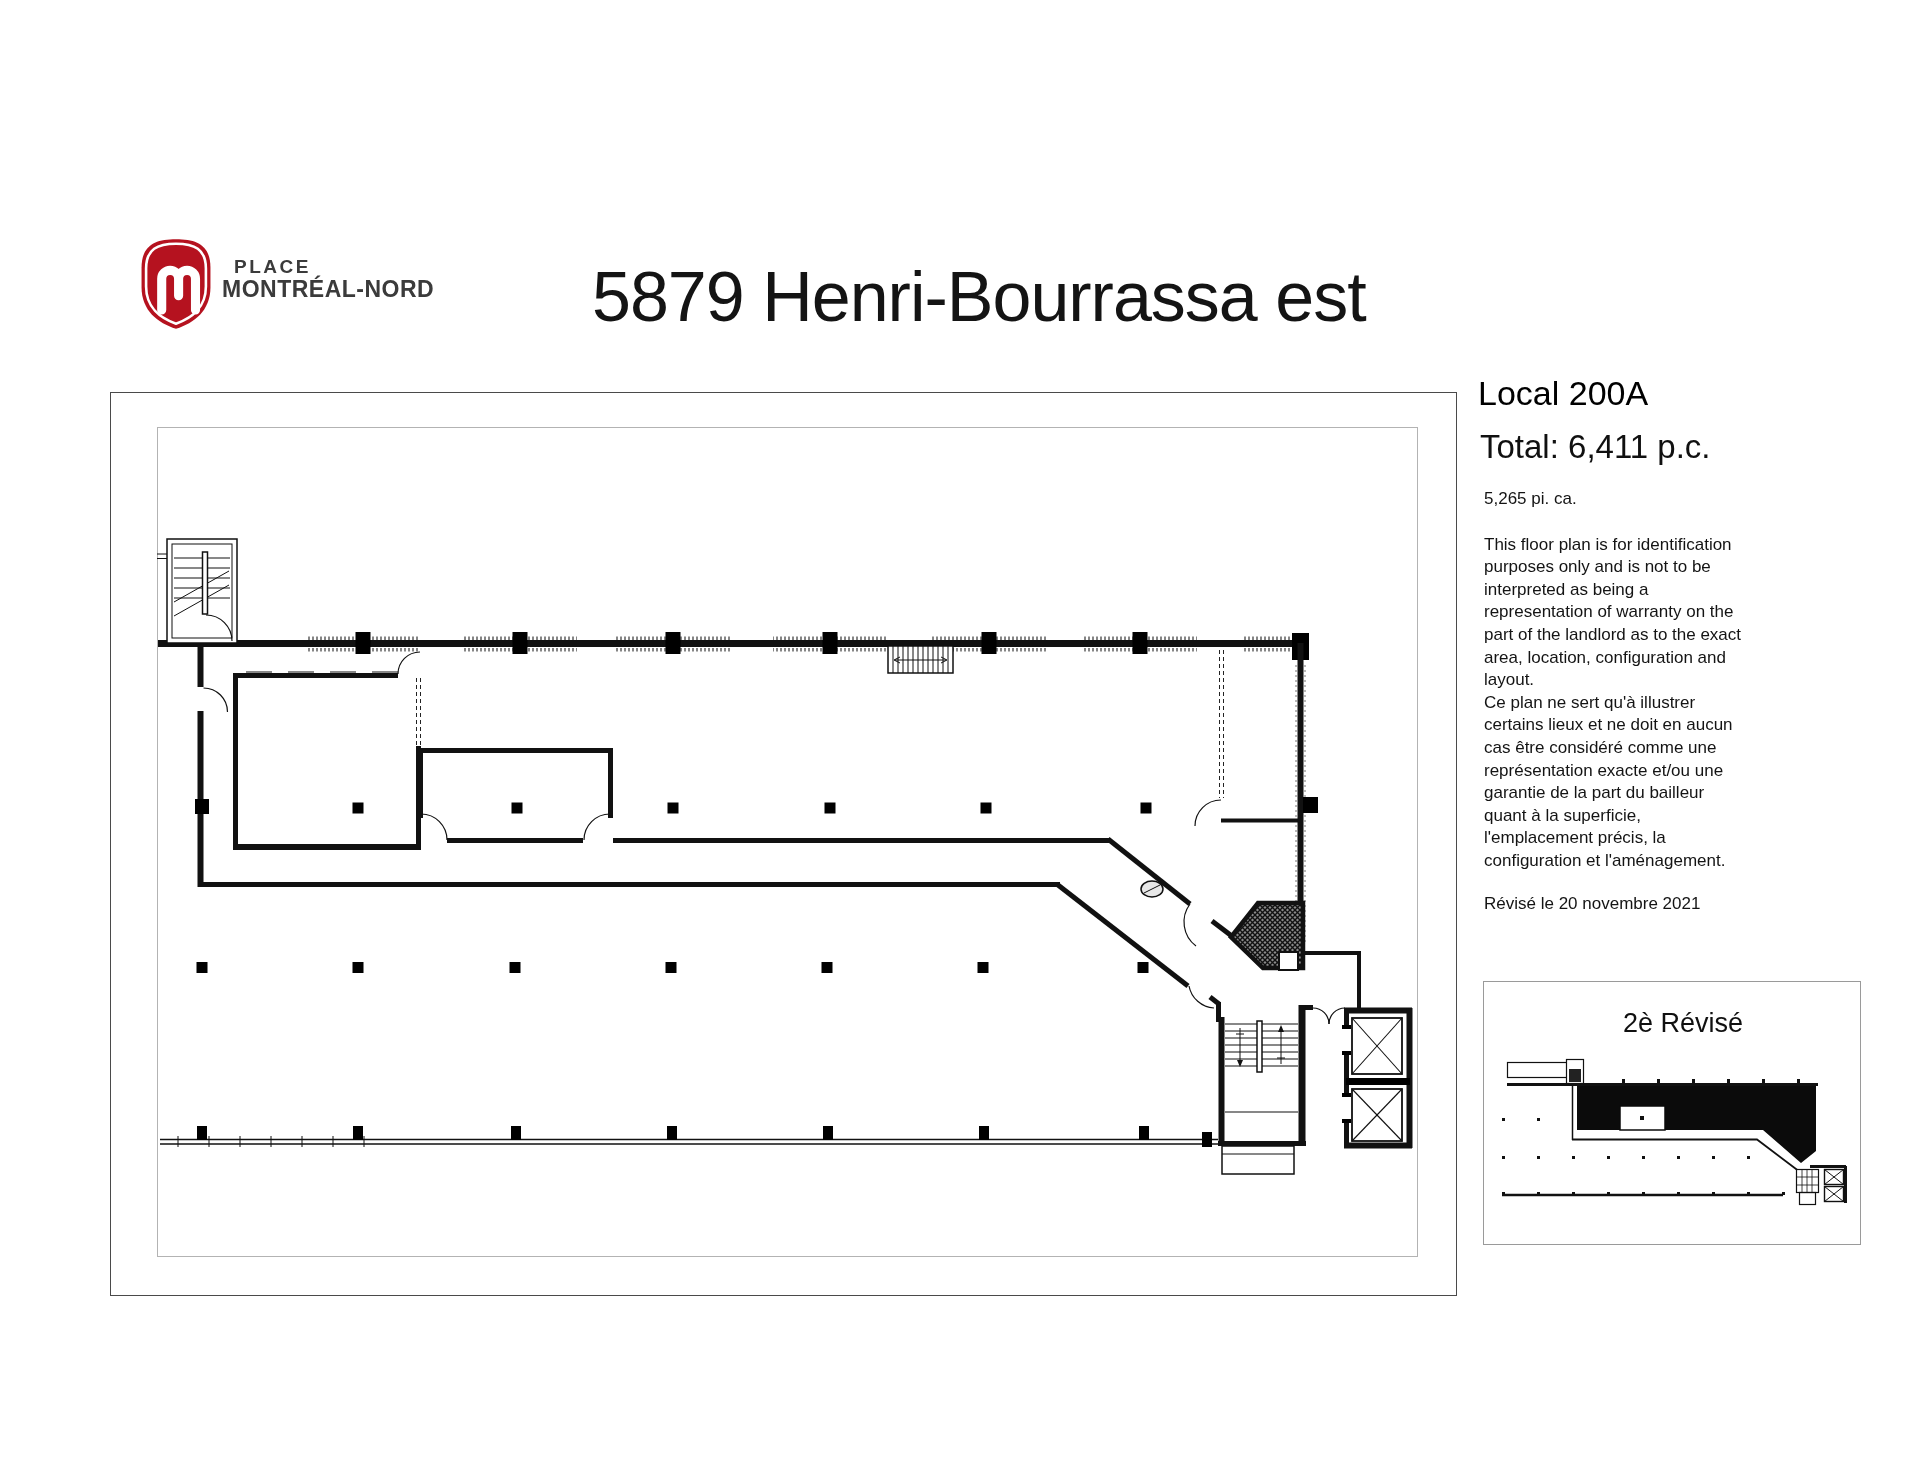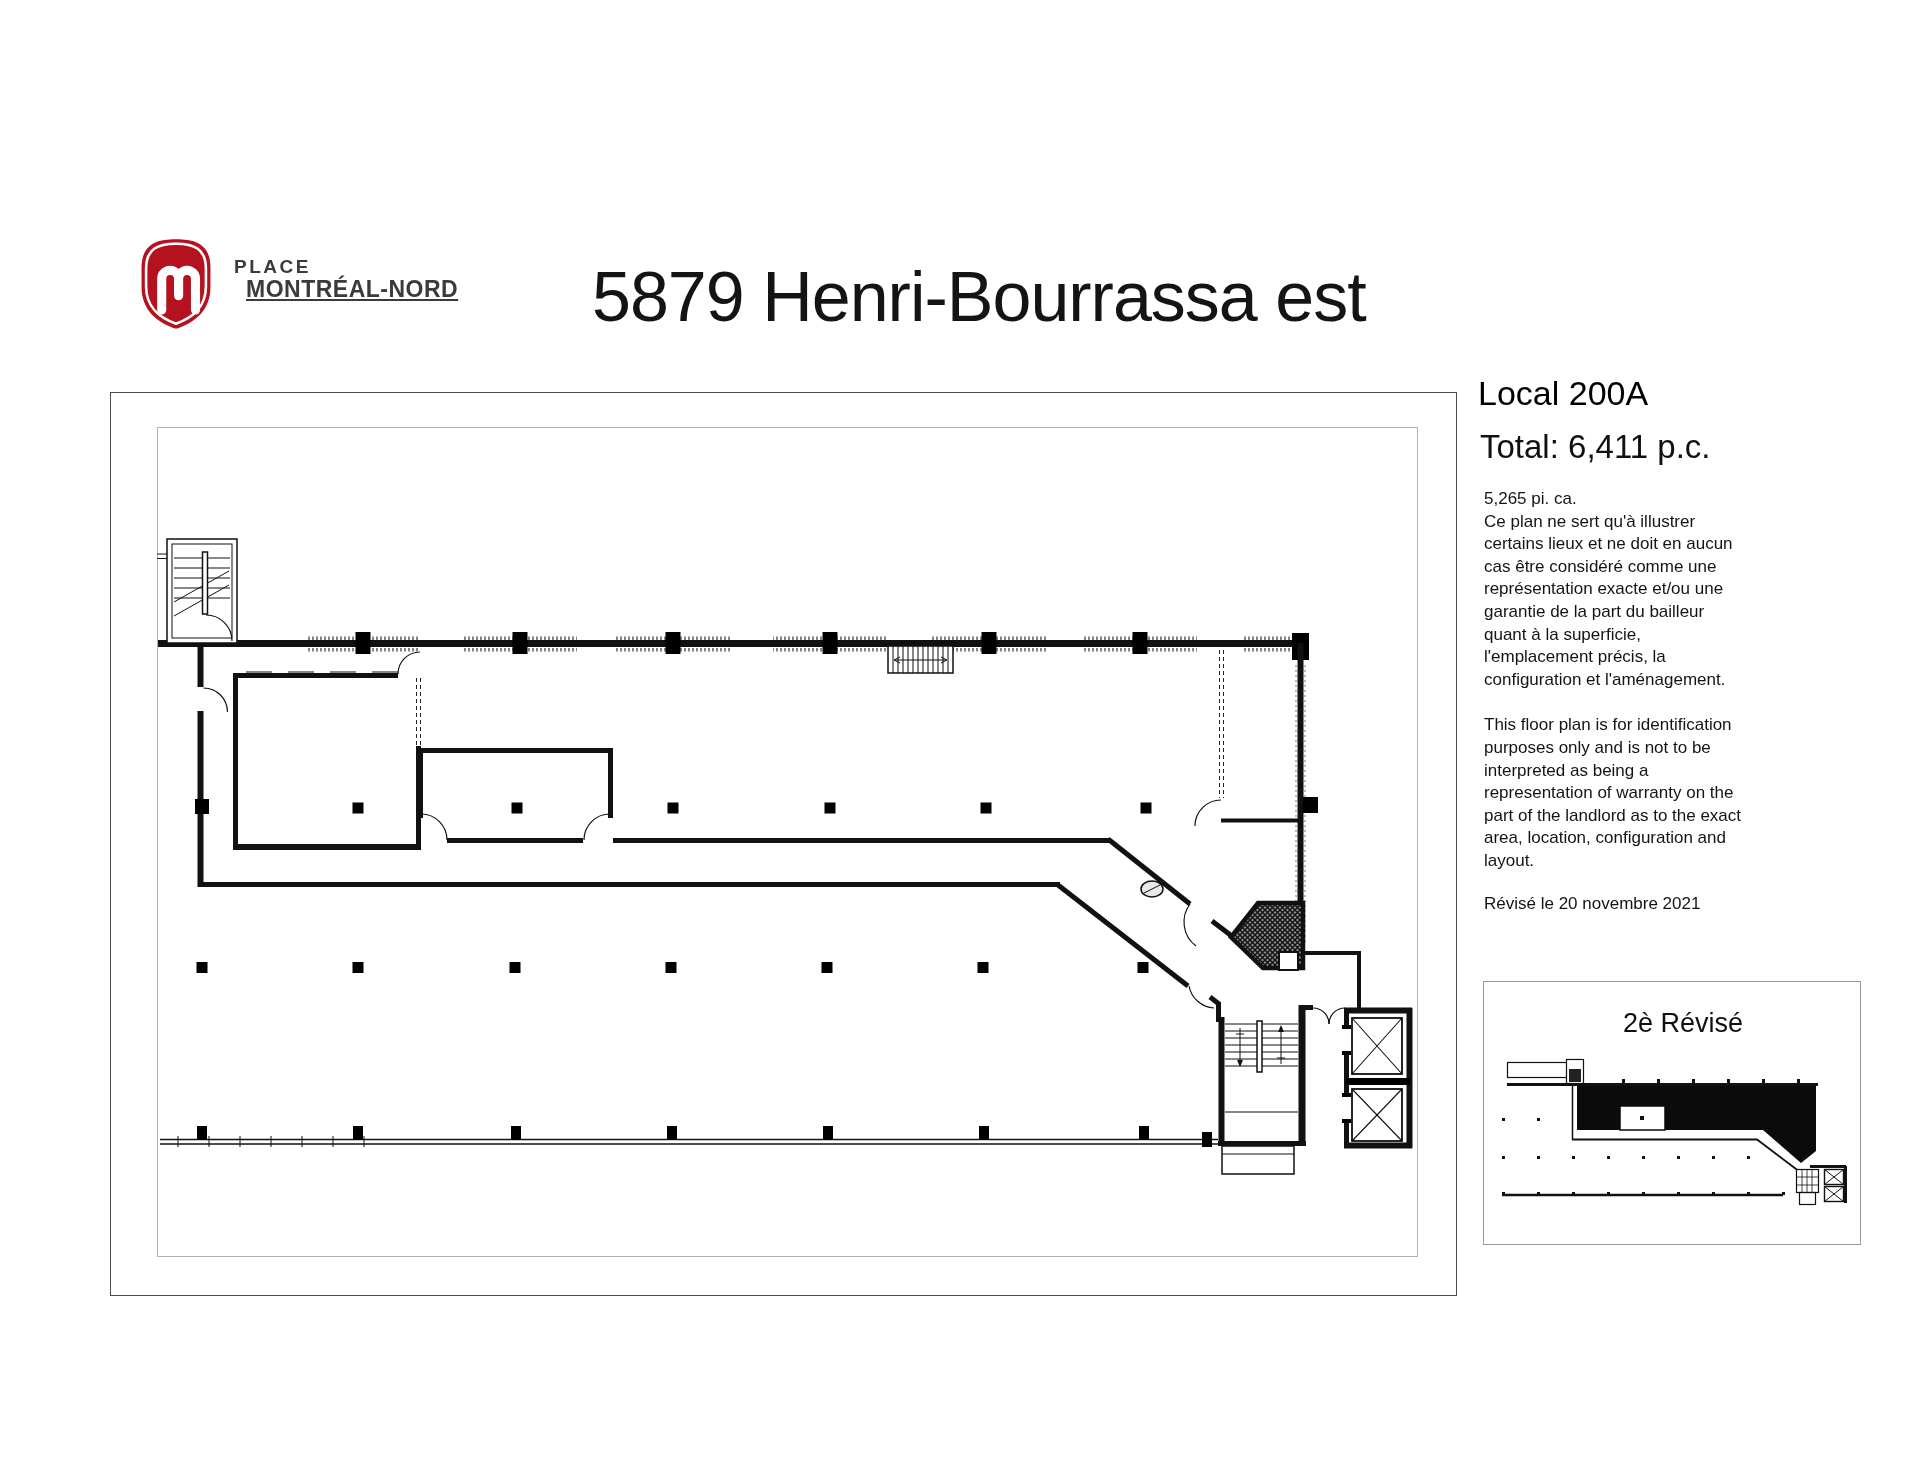--- a/index.html
+++ b/index.html
@@ -21,43 +21,43 @@
 </style>
 </head>
 <body>
 
 <svg class="abs" style="left:137px;top:237px;" width="78" height="94" viewBox="0 0 120 144">
   <path d="M60 3 C28 3 7 12 7 47 L7 77 C7 113 32 132 60 141 C88 132 113 113 113 77 L113 47 C113 12 92 3 60 3 Z" fill="#b5121f"></path>
   <path d="M60 10 C32 10 14 18 14 48 L14 76 C14 108 36 125 60 133 C84 125 106 108 106 76 L106 48 C106 18 88 10 60 10 Z" fill="none" stroke="#ffffff" stroke-width="4"></path>
   <path d="M38 112 L38 64 A 13 13 0 0 1 64 64 L64 90 M64 64 A 13 13 0 0 1 90 64 L90 112" fill="none" stroke="#ffffff" stroke-width="14" stroke-linecap="round" stroke-linejoin="round"></path>
 </svg>
 <div class="abs brand-line1" style="left:234px;top:256px;">PLACE</div>
-<div class="abs brand-line2" style="left:246px;top:276px;text-decoration:underline;">MONTRÉAL-NORD</div>
+<div class="abs brand-line2" style="left:222px;top:276px;">MONTRÉAL-NORD</div>
 <div class="abs page-title" style="left:592px;top:262px;">5879 Henri-Bourrassa est</div>
 
 <div class="abs local-label" style="left:1478px;top:374px;">Local 200A</div>
 <div class="abs total-label" style="left:1480px;top:428px;">Total: 6,411 p.c.</div>
 
 <div class="abs" style="left:1484px;top:488px;width:330px;">
   <div class="info-text">5,265  pi. ca.</div>
+  <div class="info-text" style="margin-top:23px;">This floor plan is for identification
+purposes only and is not to be
+interpreted as being a
+representation of warranty on the
+part of the landlord as to the exact
+area, location, configuration and
+layout.</div>
   <div class="info-text">Ce plan ne sert qu'à illustrer
 certains lieux et ne doit en aucun
 cas être considéré comme une
 représentation exacte et/ou une
 garantie de la part du bailleur
 quant à la superficie,
 l'emplacement précis, la
 configuration et l'aménagement.</div>
-  <div class="info-text" style="margin-top:23px;">This floor plan is for identification
-purposes only and is not to be
-interpreted as being a
-representation of warranty on the
-part of the landlord as to the exact
-area, location, configuration and
-layout.</div>
   <div class="info-text" style="margin-top:20px;">Révisé le 20 novembre 2021</div>
 </div>
 
 <div class="abs plan-outer" style="left:110px;top:392px;width:1345px;height:902px;"></div>
 
 <svg class="abs" style="left:110px;top:392px;" width="1348" height="905" viewBox="110 392 1348 905">
   <defs>
     <pattern id="vt" width="4" height="6" patternUnits="userSpaceOnUse">
       <rect width="4" height="6" fill="#ffffff"></rect>
       <path d="M1 0 V6" stroke="#333" stroke-width="1.2"></path>

